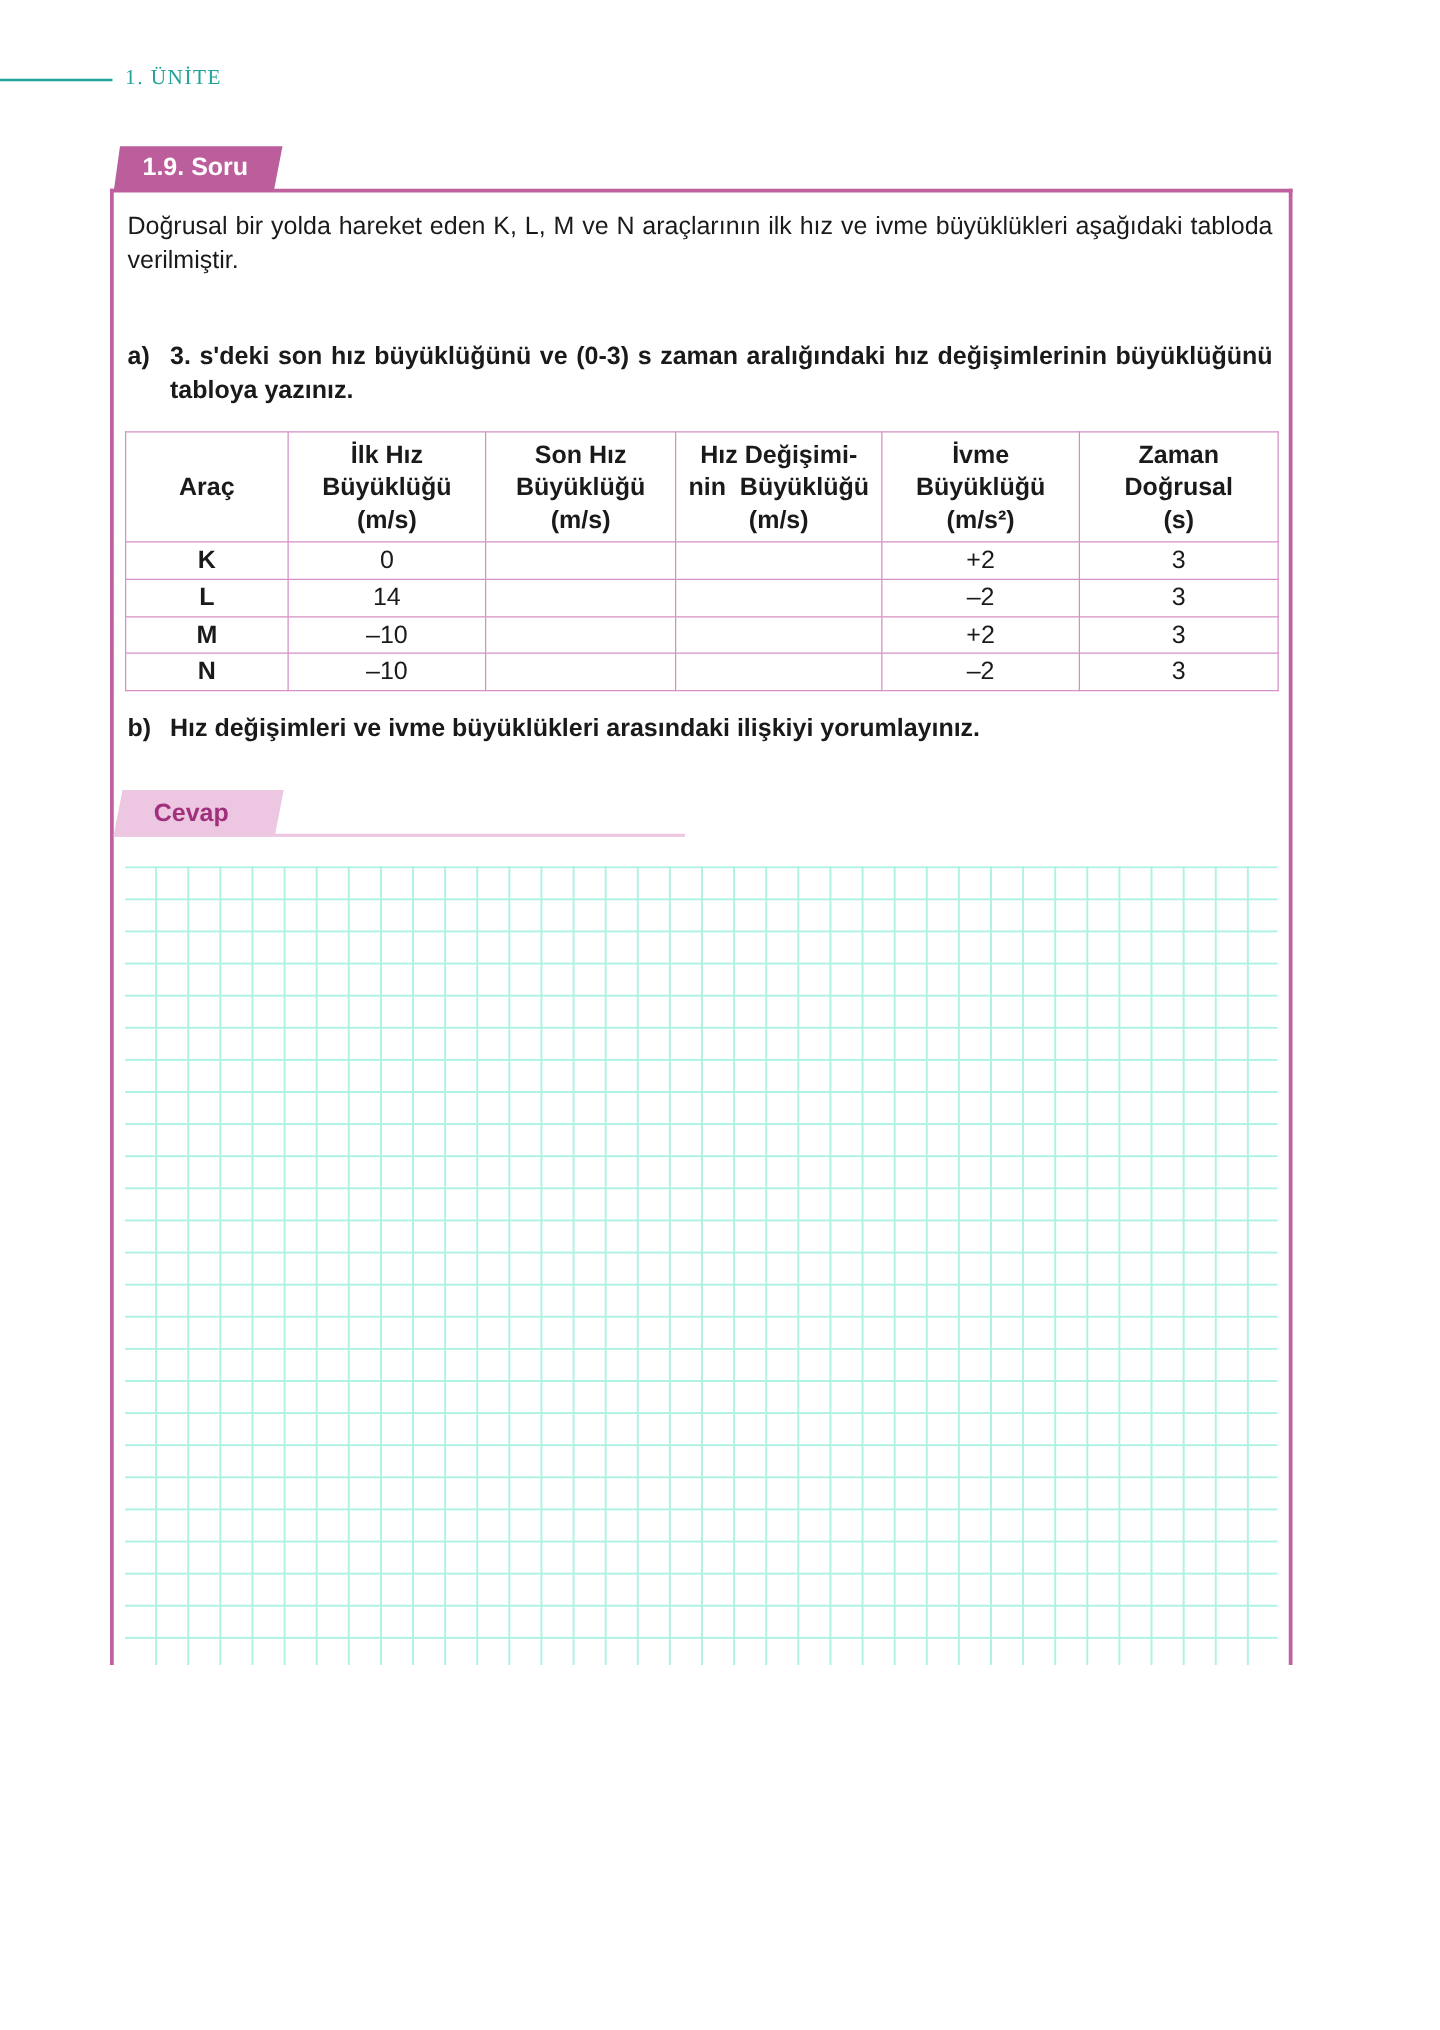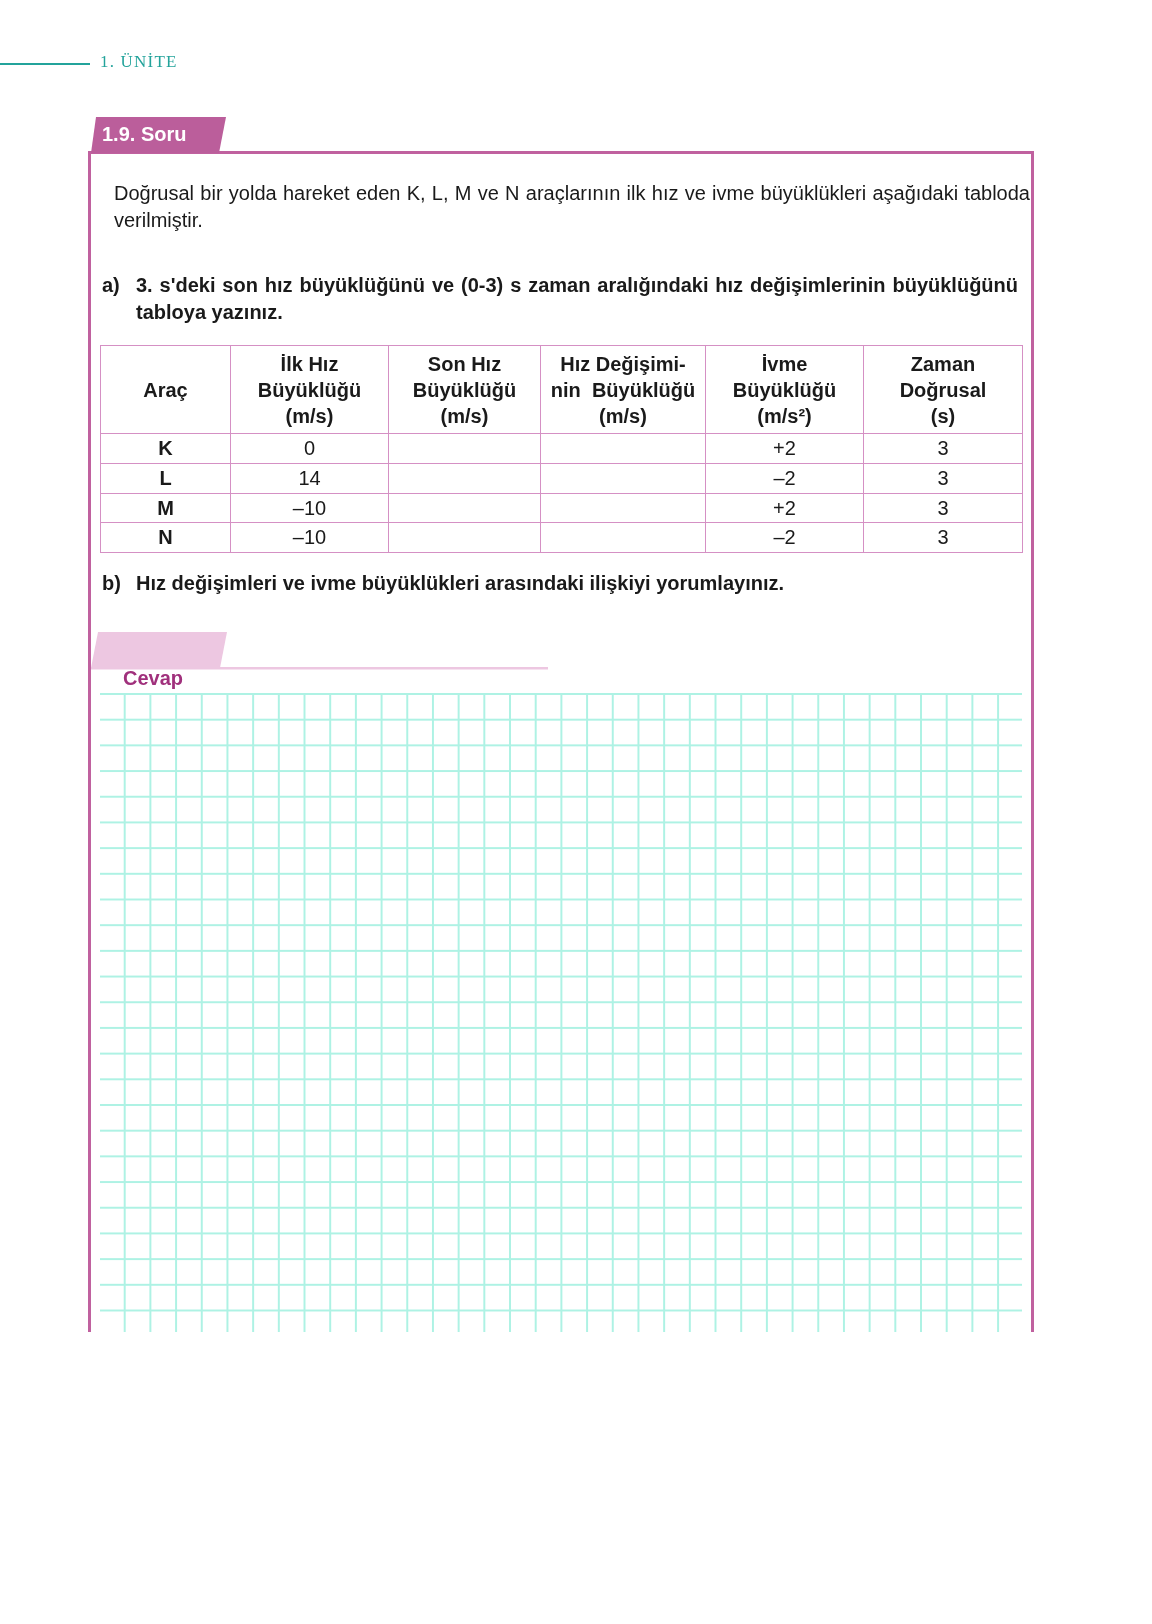--- a/index.html
+++ b/index.html
@@ -34,21 +34,21 @@
     position: absolute; left: 88px; top: 1502px; width: 898px; height: 3px;
     background: var(--border-pink);
   }
   .deco {
     position: absolute; left: 0; top: 0; width: 1152px; height: 1624px;
     pointer-events: none;
   }
   .tab-shape { fill: var(--tab-fill); }
   .answer-shape { fill: var(--answer-tab-fill); }
   .tab-label {
-    position: absolute; left: 102px; top: 122px;
+    position: absolute; left: 114px; top: 122px;
     font-size: 20px; line-height: 24px; font-weight: bold; color: #ffffff;
   }
   .text-block {
     position: absolute; left: 102px; width: 916px;
     font-size: 20px; line-height: 27px;
   }
   .intro { top: 168px; text-align: justify; }
   .prompt { top: 234px; font-weight: bold; }
   .part { display: flex; font-weight: bold; }
   .part-a { top: 272px; }
@@ -68,21 +68,21 @@
     padding: 0; text-align: center; vertical-align: middle;
   }
   .data-table th { font-weight: bold; line-height: 26px; margin-top: 24px; }
   .data-table thead tr { height: 88px; }
   .data-table td { line-height: 27px; font-weight: normal; }
   .data-table td.veh { font-weight: bold; }
   .hline { display: block; white-space: pre; }
 
   
   .answer-label {
-    position: absolute; left: 123px; top: 666px;
+    position: absolute; left: 123px; top: 639px;
     font-size: 20px; line-height: 24px; font-weight: bold;
     color: var(--answer-text);
   }
   .grid {
     position: absolute; left: 100px; top: 693px;
     width: 922px; height: 773px;
     background-image:
       linear-gradient(to bottom, var(--grid-line) 0, var(--grid-line) 1.5px, transparent 1.5px),
       linear-gradient(to right, transparent 0, transparent calc(100% - 1.5px), var(--grid-line) calc(100% - 1.5px));
     background-size: 25.7px 25.7px;
@@ -111,21 +111,21 @@
 
   <svg class="deco" viewBox="0 0 1152 1624">
     <polygon class="tab-shape" points="91,153 96,117 226,117 219,153"></polygon>
     <polygon class="answer-shape" points="91,668 98,632 227,632 220,668"></polygon>
     <rect class="answer-shape" x="91" y="667" width="457" height="2.5"></rect>
     <polygon class="tab-shape" points="999,1505 1007,1473 1034,1473 1034,1505"></polygon>
   </svg>
 
   <div class="tab-label">1.9. Soru</div>
 
-  <p class="text-block intro" style="margin:12px">Doğrusal bir yolda hareket eden K, L, M ve N araçlarının ilk hız ve ivme büyüklükleri aşağıdaki tabloda verilmiştir.</p>
+  <p class="text-block intro" style="margin:0">Doğrusal bir yolda hareket eden K, L, M ve N araçlarının ilk hız ve ivme büyüklükleri aşağıdaki tabloda verilmiştir.</p>
 
   <div class="text-block part part-a">
     <span class="marker">a)</span>
     <span class="part-text">3. s'deki son hız büyüklüğünü ve  (0-3) s zaman aralığındaki hız değişimlerinin büyüklüğünü tabloya yazınız.</span>
   </div>
 
   <table class="data-table">
     <colgroup>
       <col style="width:130px">
         <col style="width:158px">

